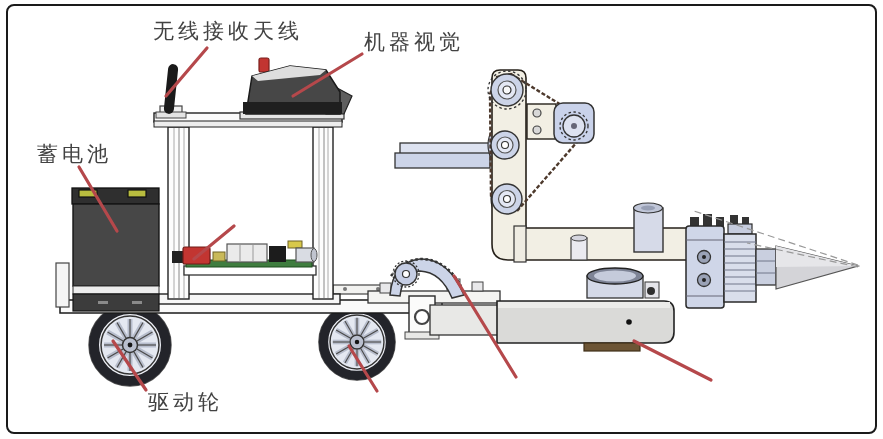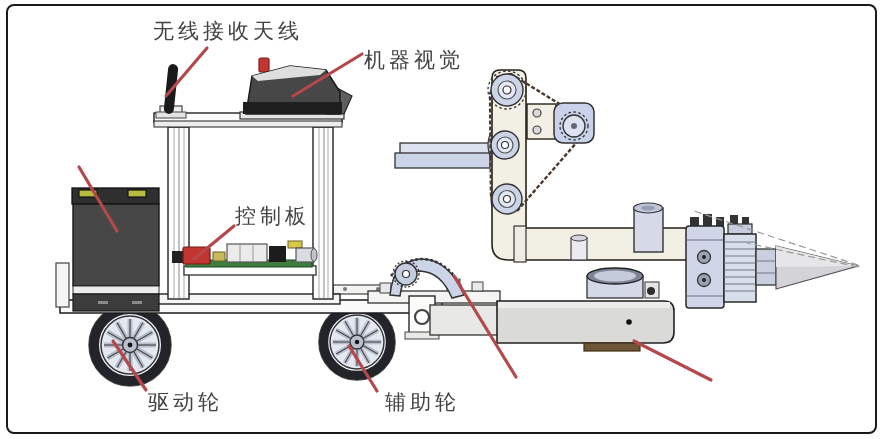--- a/index.html
+++ b/index.html
@@ -272,19 +272,18 @@
       <line class="leader" x1="79" y1="167" x2="117" y2="231"></line>
       <line class="leader" x1="234" y1="226" x2="194" y2="259"></line>
       <line class="leader" x1="113" y1="341" x2="146" y2="390"></line>
       <line class="leader" x1="349" y1="346" x2="377" y2="391"></line>
       <line class="leader" x1="454" y1="276" x2="516" y2="377"></line>
       <line class="leader" x1="634" y1="341" x2="711" y2="380"></line>
     </g>
   </svg>
 
   <div class="lbl" style="left:153px;top:17px">无线接收天线</div>
-  <div class="lbl" style="left:364px;top:46px">机器视觉</div>
-  <div class="lbl" style="left:235px;top:202px">控制板</div>
+  <div class="lbl" style="left:364px;top:28px">机器视觉</div>
+  <div class="lbl" style="left:37px;top:140px">蓄电池</div>
   <div class="lbl" style="left:148px;top:388px">驱动轮</div>
-  <div class="lbl" style="left:385px;top:388px">辅助轮</div>
 
   <div class="outer-border"></div>
 </div>
 
 </body></html>

